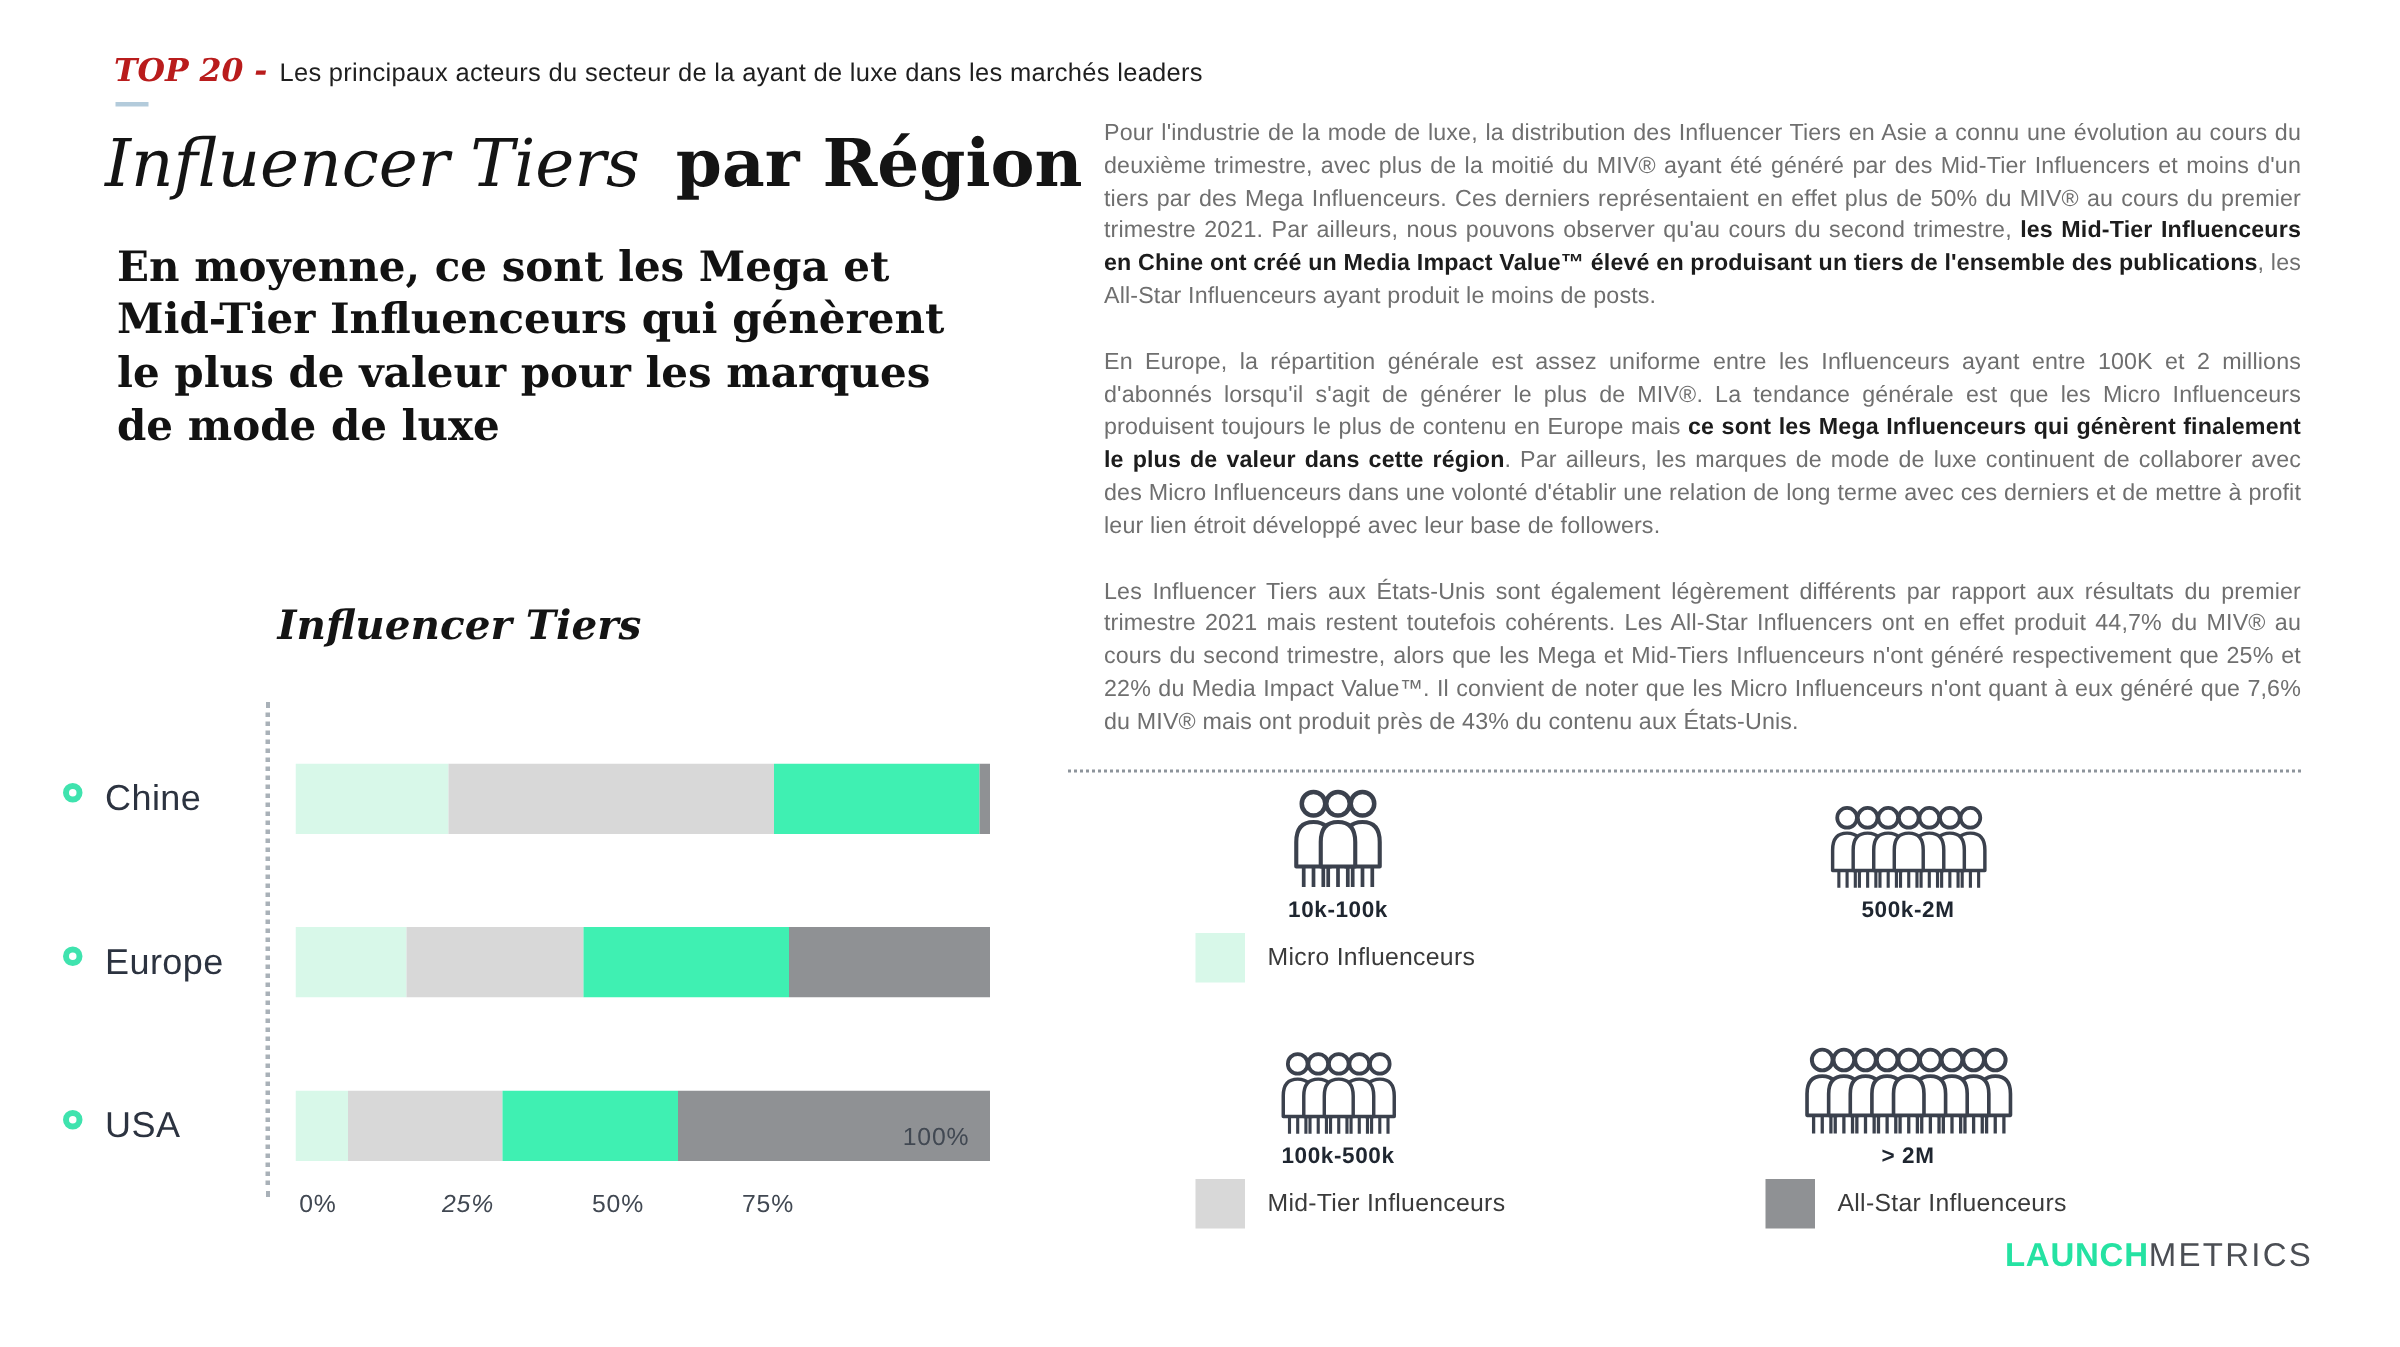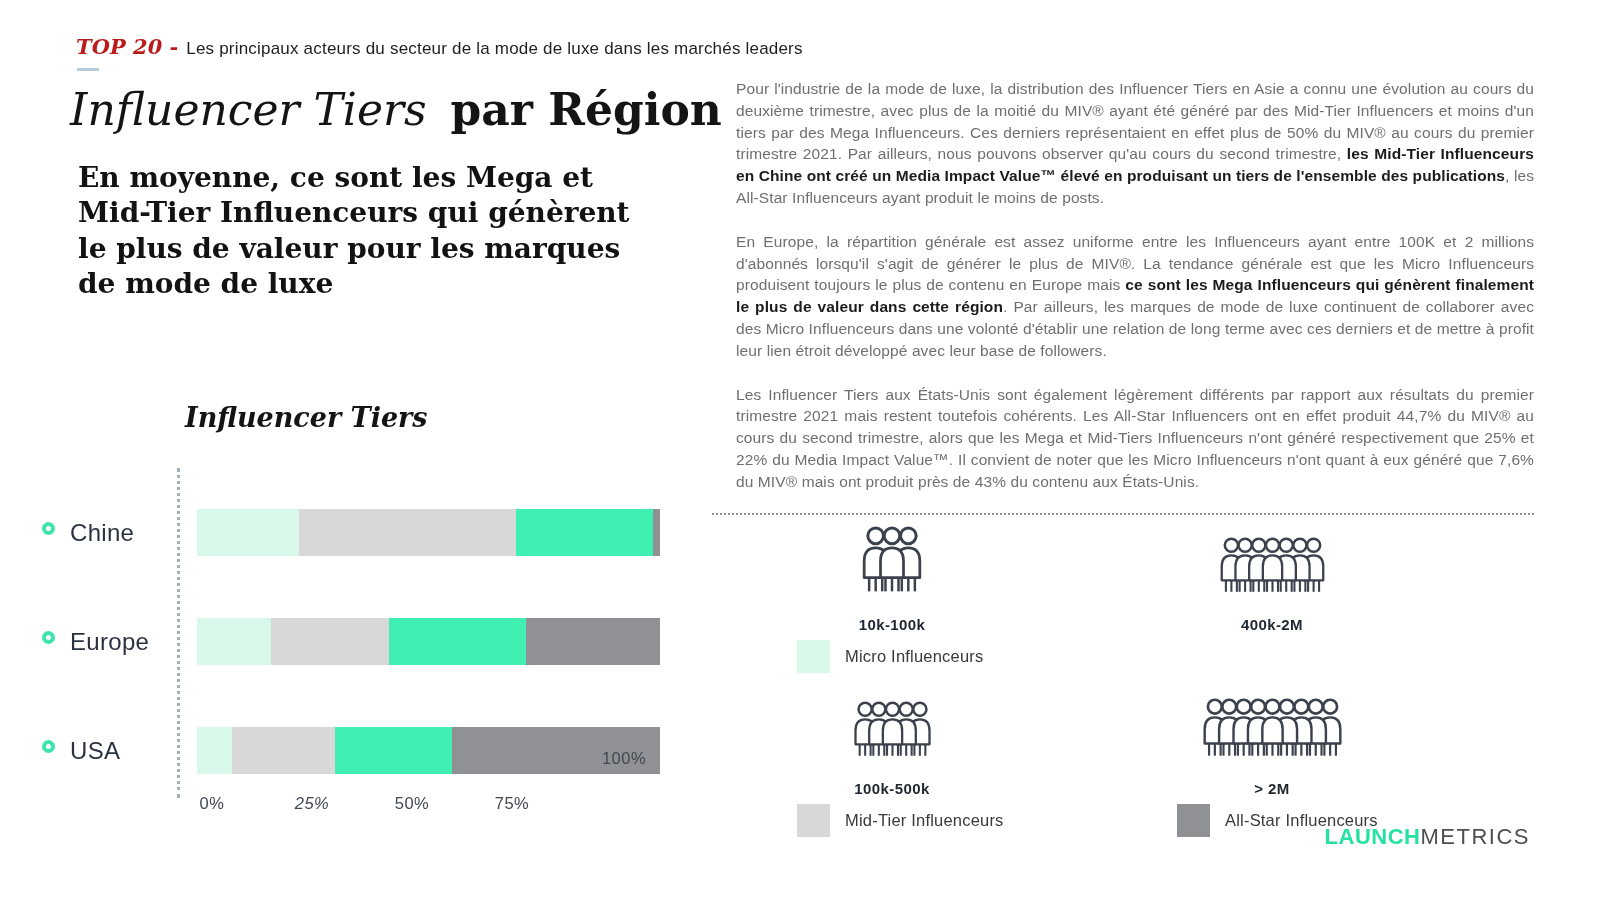--- a/index.html
+++ b/index.html
@@ -82,38 +82,38 @@
 
   
   .legend-item { position: absolute; width: 360px; }
   .icon-box {
     margin-left: 15px; width: 190px; height: 72px;
     display: flex; align-items: flex-end; justify-content: center;
   }
   .tier-range {
     margin-left: 15px; width: 190px; text-align: center;
     font-size: 15px; font-weight: 700; color: #1f2630;
-    letter-spacing: 0.4px; margin-top: 22px;
+    letter-spacing: 0.4px; margin-top: 4px;
   }
   .swatch-row { display: flex; align-items: center; margin-top: 7px; margin-left: 15px; }
   .legend-swatch { width: 33px; height: 33px; margin-right: 15px; flex: none; }
   .legend-label { font-size: 16.5px; color: #3a3a3a; letter-spacing: 0.2px; }
 
   
-  .logo { position: absolute; right: 70px; top: 824px; white-space: nowrap; text-align: center; }
+  .logo { position: absolute; right: 58px; top: 824px; white-space: nowrap; text-align: center; }
   .logo .lg-green { font-size: 22px; font-weight: 800; color: #25e2a2; letter-spacing: 0.5px; }
   .logo .lg-gray  { font-size: 22px; font-weight: 400; color: #4b4e54; letter-spacing: 1.5px; }
 </style>
 </head>
 <body>
 
 <div class="page">
 
   <div class="top-note">
-    <span class="tn-prefix">TOP 20 -</span><span class="tn-text">Les principaux acteurs du secteur de la mode de luxe dans les marchés leaders</span>
+    <span class="tn-prefix">TOP 20 -</span><span class="tn-text">Les principaux acteurs du secteur de la ayant de luxe dans les marchés leaders</span>
   </div>
   <div class="top-underline"></div>
 
   <h1 class="main-title"><span class="t-it">Influencer Tiers</span><span class="t-bold">par Région</span></h1>
 
   <h2 class="subtitle">En moyenne, ce sont les Mega et Mid-Tier Influenceurs qui génèrent le plus de valeur pour les marques de mode de luxe</h2>
 
   <div class="chart-title">Influencer Tiers</div>
   <div id="chart-layer">
     <div class="axis-line"></div>
@@ -236,21 +236,21 @@
             </g>
             <g transform="translate(37.5,0)">
               <circle cx="12" cy="7.5" r="6" fill="#fff" stroke="#3b414d" stroke-width="2.3"></circle>
               <path d="M3.2,39.5 L3.2,27 Q3.2,16.8 12,16.8 Q20.8,16.8 20.8,27 L20.8,39.5 Z" fill="#fff" stroke="#3b414d" stroke-width="2.1" stroke-linejoin="round"></path>
               <line x1="7" y1="39.5" x2="7" y2="50" stroke="#3b414d" stroke-width="1.9"></line>
               <line x1="12" y1="39.5" x2="12" y2="50" stroke="#3b414d" stroke-width="1.9"></line>
               <line x1="17" y1="39.5" x2="17" y2="50" stroke="#3b414d" stroke-width="1.9"></line>
             </g>
           </svg>
         </div>
-        <div class="tier-range">400k-2M</div>
+        <div class="tier-range">500k-2M</div>
       </div>
       <div class="legend-item" style="left: 782px; top: 686px;">
         <div class="icon-box">
           <svg viewBox="0 0 74 52" width="81" height="57" xmlns="http://www.w3.org/2000/svg">
             <g transform="translate(0,0)">
               <circle cx="12" cy="7.5" r="6" fill="#fff" stroke="#3b414d" stroke-width="2.3"></circle>
               <path d="M3.2,39.5 L3.2,27 Q3.2,16.8 12,16.8 Q20.8,16.8 20.8,27 L20.8,39.5 Z" fill="#fff" stroke="#3b414d" stroke-width="2.1" stroke-linejoin="round"></path>
               <line x1="7" y1="39.5" x2="7" y2="50" stroke="#3b414d" stroke-width="1.9"></line>
               <line x1="12" y1="39.5" x2="12" y2="50" stroke="#3b414d" stroke-width="1.9"></line>
               <line x1="17" y1="39.5" x2="17" y2="50" stroke="#3b414d" stroke-width="1.9"></line>

